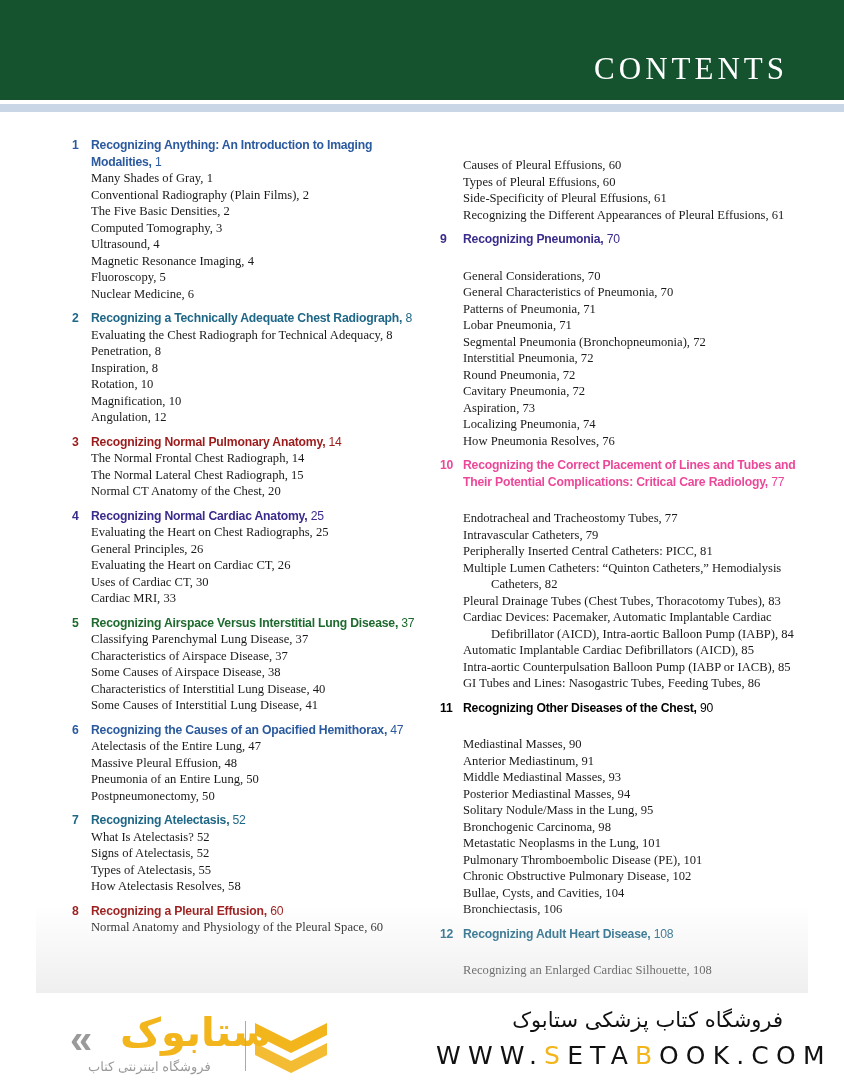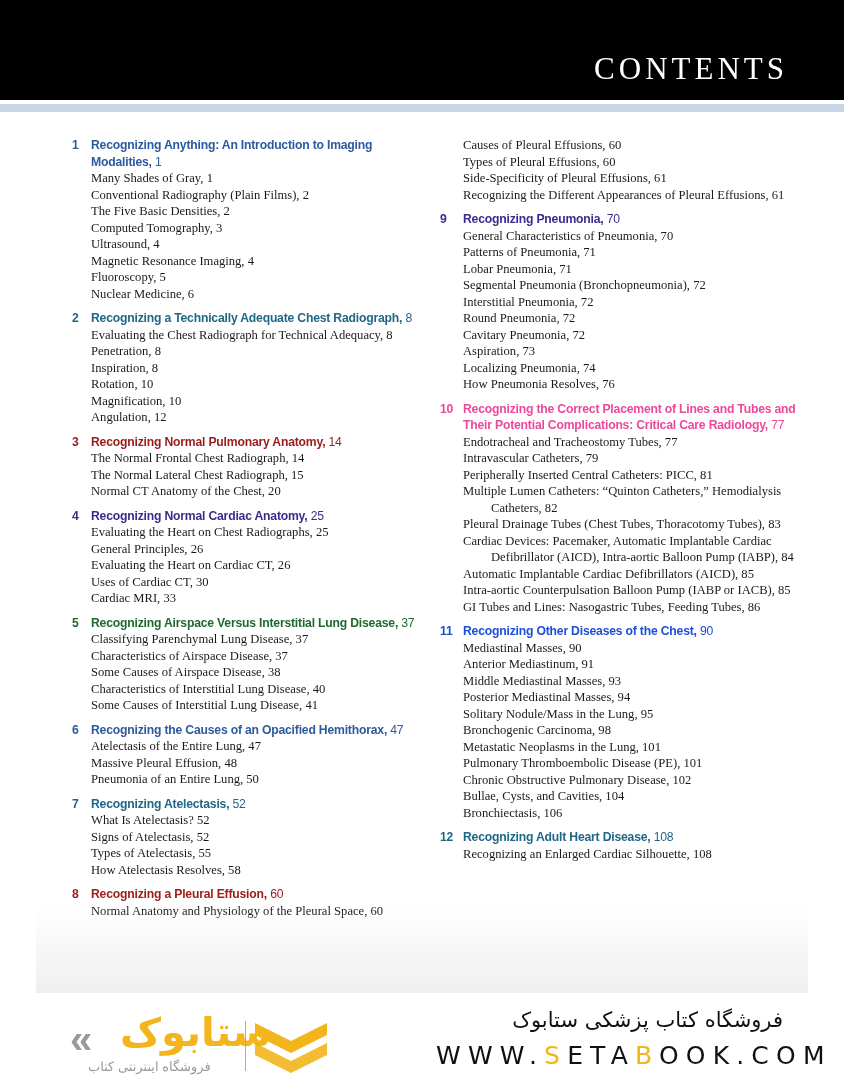--- a/index.html
+++ b/index.html
@@ -1,29 +1,29 @@
 <!DOCTYPE html>
 <html><head>
   <meta charset="utf-8">
   <style>
     html, body { margin:0; padding:0; }
     body { width:844px; height:1080px; background:#ffffff; position:relative; overflow:hidden; font-family:"Liberation Serif", serif; }
-    .header { position:absolute; left:0; top:0; width:844px; height:100px; background:#000000; }
+    .header { position:absolute; left:0; top:0; width:844px; height:100px; background:#14532d; }
     .header-title { position:absolute; right:56px; top:53px; color:#ffffff; font-family:"Liberation Serif", serif; font-size:31px; letter-spacing:4px; line-height:1; }
     .stripe { position:absolute; left:0; top:104px; width:844px; height:8px; background:#c8d6e6; }
     .col { position:absolute; top:137px; }
     .col-left { left:72px; width:360px; }
     .col-right { left:440px; width:380px; }
     .chapter { margin-bottom:8px; }
     .ch-head { display:flex; font-family:"Liberation Sans", sans-serif; font-weight:bold; font-size:12.2px; line-height:16.5px; letter-spacing:-0.2px; }
     .ch-num { width:19px; flex:none; }
     .col-right .ch-num { width:23px; }
     .ch-title .pg { font-weight:normal; }
     .entries { padding-left:19px; }
-    .col-right .entries { padding-left:23px; }
+    .col-right .entries { padding-left:23px;margin-top:20px; }
     .entry { font-family:"Liberation Serif", serif; font-size:12.6px; line-height:16.5px; color:#1a1a1a; padding-left:28px; text-indent:-28px; }
     .fade { position:absolute; left:36px; top:905px; width:772px; height:90px; background:linear-gradient(to bottom, rgba(235,235,235,0) 0%, rgba(225,225,225,0.55) 100%); pointer-events:none; }
     .cut { position:absolute; left:0; top:993px; width:844px; height:87px; background:#ffffff; }
     .footer-logo { position:absolute; left:70px; top:1005px; width:270px; height:75px; }
     .logo-chev { position:absolute; left:0; top:12px; font-family:"Liberation Sans", sans-serif; font-size:40px; font-weight:bold; color:#9a9a9a; letter-spacing:-6px; }
     .logo-word { position:absolute; left:50px; top:4px; font-family:"DejaVu Sans", sans-serif; font-size:40px; font-weight:bold; color:#f2b51c; }
     .logo-sub { position:absolute; left:18px; top:54px; font-family:Liberation Sans, sans-serif; font-size:13px; color:#9a9a9a; direction:rtl; }
     .logo-div { position:absolute; left:175px; top:16px; width:1px; height:50px; background:#aaaaaa; }
     .logo-mark { position:absolute; left:185px; top:18px; width:72px; height:55px; }
     .footer-fa { position:absolute; right:61px; top:1008px; font-family:"DejaVu Sans", sans-serif; font-size:21px; color:#111111; direction:rtl; }
@@ -108,20 +108,21 @@
     </div>
     <div class="chapter">
       <div class="ch-head" style="color: rgb(43, 90, 158);">
         <span class="ch-num">6</span>
         <span class="ch-title"><span>Recognizing the Causes of an Opacified Hemithorax,</span> <span class="pg">47</span></span>
       </div>
       <div class="entries">
         <div class="entry">Atelectasis of the Entire Lung, 47</div>
         <div class="entry">Massive Pleural Effusion, 48</div>
         <div class="entry">Pneumonia of an Entire Lung, 50</div>
+        <div class="entry">Postpneumonectomy, 50</div>
       </div>
     </div>
     <div class="chapter">
       <div class="ch-head" style="color: rgb(31, 103, 135);">
         <span class="ch-num">7</span>
         <span class="ch-title"><span>Recognizing Atelectasis,</span> <span class="pg">52</span></span>
       </div>
       <div class="entries">
         <div class="entry">What Is Atelectasis? 52</div>
         <div class="entry">Signs of Atelectasis, 52</div>
@@ -145,20 +146,21 @@
       <div class="entry">Types of Pleural Effusions, 60</div>
       <div class="entry">Side-Specificity of Pleural Effusions, 61</div>
       <div class="entry">Recognizing the Different Appearances of Pleural Effusions, 61</div>
     </div>
     <div class="chapter">
       <div class="ch-head" style="color: rgb(58, 44, 140);">
         <span class="ch-num">9</span>
         <span class="ch-title"><span>Recognizing Pneumonia,</span> <span class="pg">70</span></span>
       </div>
       <div class="entries">
+        <div class="entry">General Considerations, 70</div>
         <div class="entry">General Characteristics of Pneumonia, 70</div>
         <div class="entry">Patterns of Pneumonia, 71</div>
         <div class="entry">Lobar Pneumonia, 71</div>
         <div class="entry">Segmental Pneumonia (Bronchopneumonia), 72</div>
         <div class="entry">Interstitial Pneumonia, 72</div>
         <div class="entry">Round Pneumonia, 72</div>
         <div class="entry">Cavitary Pneumonia, 72</div>
         <div class="entry">Aspiration, 73</div>
         <div class="entry">Localizing Pneumonia, 74</div>
         <div class="entry">How Pneumonia Resolves, 76</div>
@@ -175,21 +177,21 @@
         <div class="entry">Peripherally Inserted Central Catheters: PICC, 81</div>
         <div class="entry">Multiple Lumen Catheters: “Quinton Catheters,” Hemodialysis Catheters, 82</div>
         <div class="entry">Pleural Drainage Tubes (Chest Tubes, Thoracotomy Tubes), 83</div>
         <div class="entry">Cardiac Devices: Pacemaker, Automatic Implantable Cardiac Defibrillator (AICD), Intra-aortic Balloon Pump (IABP), 84</div>
         <div class="entry">Automatic Implantable Cardiac Defibrillators (AICD), 85</div>
         <div class="entry">Intra-aortic Counterpulsation Balloon Pump (IABP or IACB), 85</div>
         <div class="entry">GI Tubes and Lines: Nasogastric Tubes, Feeding Tubes, 86</div>
       </div>
     </div>
     <div class="chapter">
-      <div class="ch-head" style="color: #1d4ed8;">
+      <div class="ch-head" style="color: #000000;">
         <span class="ch-num">11</span>
         <span class="ch-title"><span>Recognizing Other Diseases of the Chest,</span> <span class="pg">90</span></span>
       </div>
       <div class="entries">
         <div class="entry">Mediastinal Masses, 90</div>
         <div class="entry">Anterior Mediastinum, 91</div>
         <div class="entry">Middle Mediastinal Masses, 93</div>
         <div class="entry">Posterior Mediastinal Masses, 94</div>
         <div class="entry">Solitary Nodule/Mass in the Lung, 95</div>
         <div class="entry">Bronchogenic Carcinoma, 98</div>

